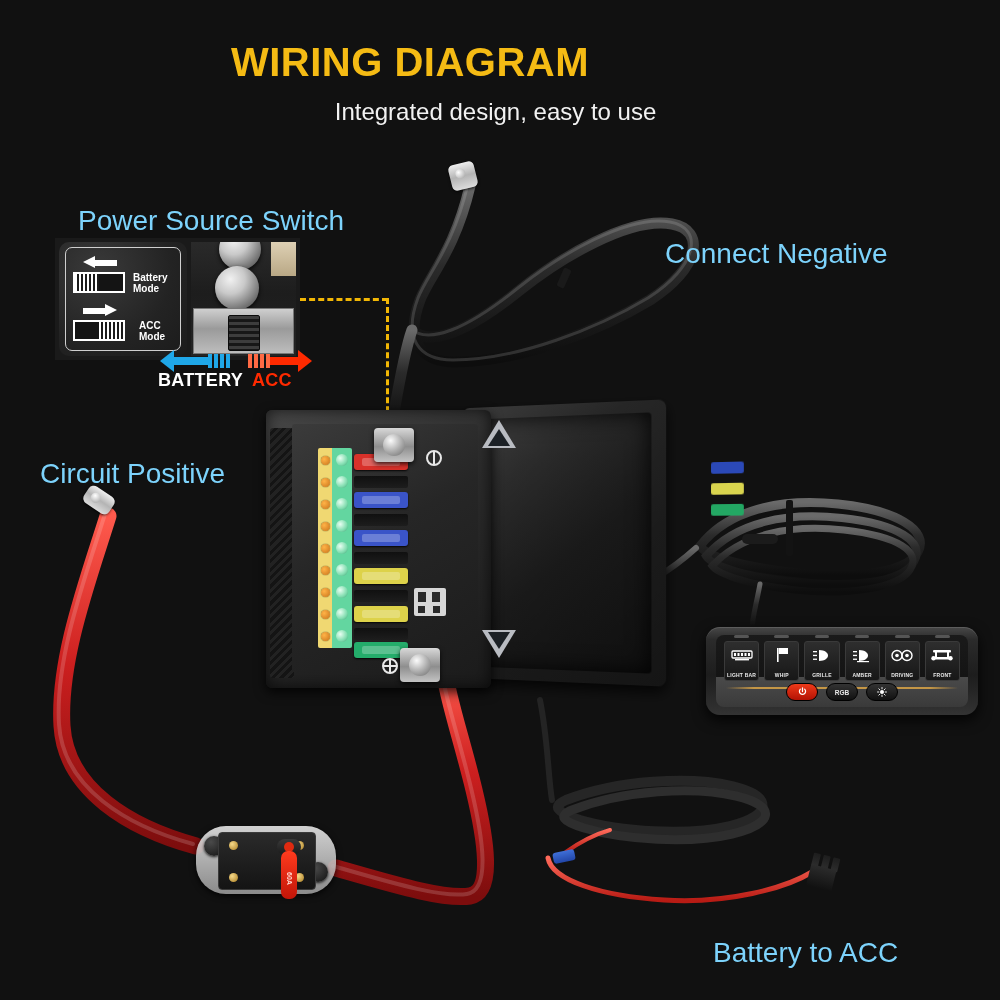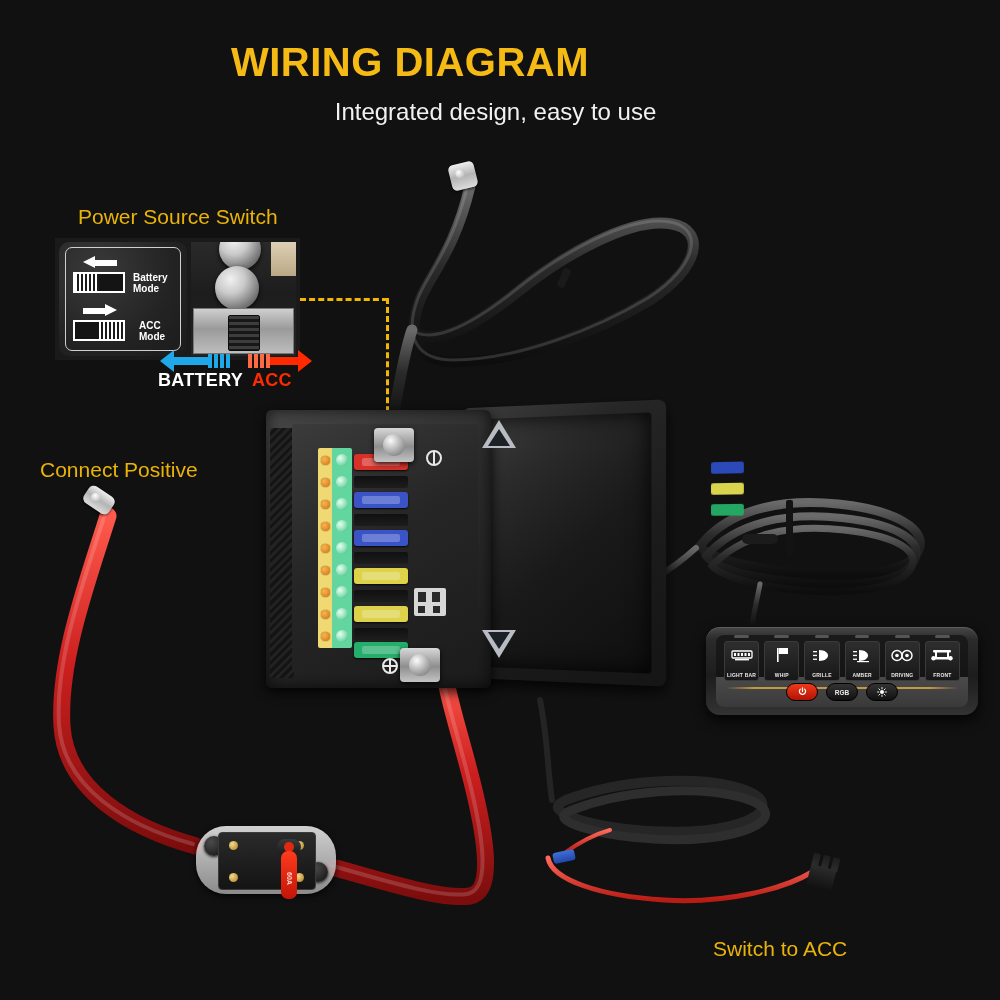--- a/index.html
+++ b/index.html
@@ -34,22 +34,22 @@
     width: 991px;
     text-align: center;
     font-size: 24px;
     font-weight: 400;
     color: #f2f2f2;
   }
 
   
   .callout {
     position: absolute;
-    color: #eab308;
-    font-size: 21px;
+    color: #7dd3fc;
+    font-size: 28px;
     white-space: nowrap;
   }
   #lbl-power-source { left: 78px;  top: 205px; }
   #lbl-connect-neg  { left: 665px; top: 238px; }
   #lbl-connect-pos  { left: 40px;  top: 458px; }
   #lbl-gang-panel   { left: 700px; top: 455px; }
   #lbl-breaker      { left: 112px; top: 922px; }
   #lbl-acc          { left: 713px; top: 937px; }
 
   
@@ -653,23 +653,24 @@
         <div class="g" style="left:18px; top:4px;  width:8px; height:10px;"></div>
         <div class="g" style="left:4px;  top:18px; width:7px; height:7px;"></div>
         <div class="g" style="left:19px; top:18px; width:7px; height:7px;"></div>
       </div>
     </div>
 
     <div class="tri-badge" id="tri-top"></div>
     <div class="tri-badge" id="tri-bot"></div>
   </div>
 
+  <div class="callout" id="lbl-connect-neg">Connect Negative</div>
   <div class="lug" id="lug-neg"></div>
 
-  <div class="callout" id="lbl-connect-pos">Connect Positive</div>
+  <div class="callout" id="lbl-connect-pos">Circuit Positive</div>
   <div class="lug" id="lug-pos"></div>
 
   <div id="breaker">
     <div id="br-plate"></div>
     <div class="br-post" style="left:8px;  top:18px;"></div>
     <div class="br-post" style="left:112px;top:44px;"></div>
     <div id="br-core">
       <div class="br-screw" style="left:10px; top:8px;"></div>
       <div class="br-screw" style="left:76px; top:8px;"></div>
       <div class="br-screw" style="left:10px; top:40px;"></div>
@@ -805,15 +806,15 @@
     </div>
   </div>
 
   <div id="acc-blue-conn"></div>
   <div id="acc-tap">
     <div class="blade" style="left:4px;"></div>
     <div class="blade" style="left:14px;"></div>
     <div class="blade" style="left:24px;"></div>
     <div class="body"></div>
   </div>
-  <div class="callout" id="lbl-acc">Switch to ACC</div>
+  <div class="callout" id="lbl-acc">Battery to ACC</div>
 
 </div>
 
 </body></html>

